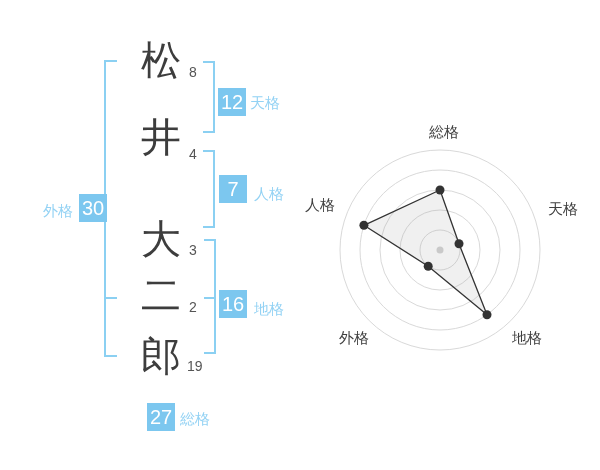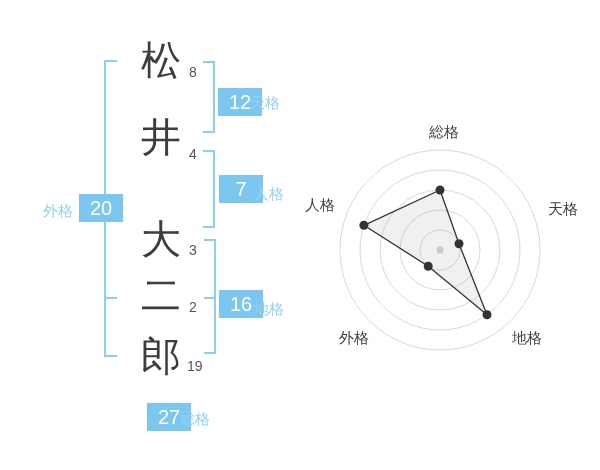--- a/index.html
+++ b/index.html
@@ -9,21 +9,21 @@
   }
   .kanji{
     position:absolute;left:136px;width:50px;text-align:center;
     font-size:40px;line-height:40px;color:#3d3d3d;font-weight:400;
   }
   .stroke-num{
     position:absolute;font-size:14px;line-height:16px;color:#555555;
   }
   .bk{position:absolute;background:#8bd0f2;}
   .value-box{
-    position:absolute;width:44px;height:28px;background:#7cc7ef;
+    position:absolute;width:28px;height:28px;background:#7cc7ef;
     color:#ffffff;font-size:20px;line-height:28px;text-align:center;
   }
   .cat-label{
     position:absolute;font-size:15px;line-height:17px;color:#93d2f4;
   }
   #radar{position:absolute;left:300px;top:112px;}
 </style>
 </head>
 <body>
 
@@ -61,21 +61,21 @@
 
   <div class="value-box" style="left:218px;top:88px">12</div>
   <div class="cat-label" style="left:250px;top:94px">天格</div>
 
   <div class="value-box" style="left:219px;top:175px">7</div>
   <div class="cat-label" style="left:254px;top:185px">人格</div>
 
   <div class="value-box" style="left:219px;top:290px">16</div>
   <div class="cat-label" style="left:254px;top:300px">地格</div>
 
-  <div class="value-box" style="left:79px;top:194px">20</div>
+  <div class="value-box" style="left:79px;top:194px">30</div>
   <div class="cat-label" style="left:43px;top:202px">外格</div>
 
   <div class="value-box" style="left:147px;top:403px">27</div>
   <div class="cat-label" style="left:180px;top:410px">総格</div>
 
   <svg id="radar" width="290" height="248" viewBox="0 0 290 248">
       <circle cx="140" cy="138" r="20" fill="none" stroke="#d9d9d9" stroke-width="1"></circle>
       <circle cx="140" cy="138" r="40" fill="none" stroke="#d9d9d9" stroke-width="1"></circle>
       <circle cx="140" cy="138" r="60" fill="none" stroke="#d9d9d9" stroke-width="1"></circle>
       <circle cx="140" cy="138" r="80" fill="none" stroke="#d9d9d9" stroke-width="1"></circle>

